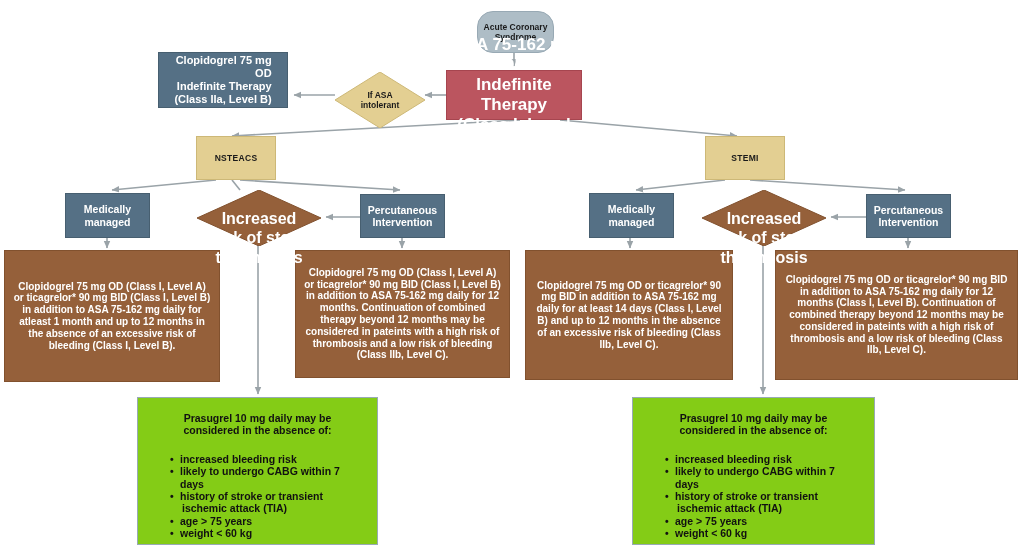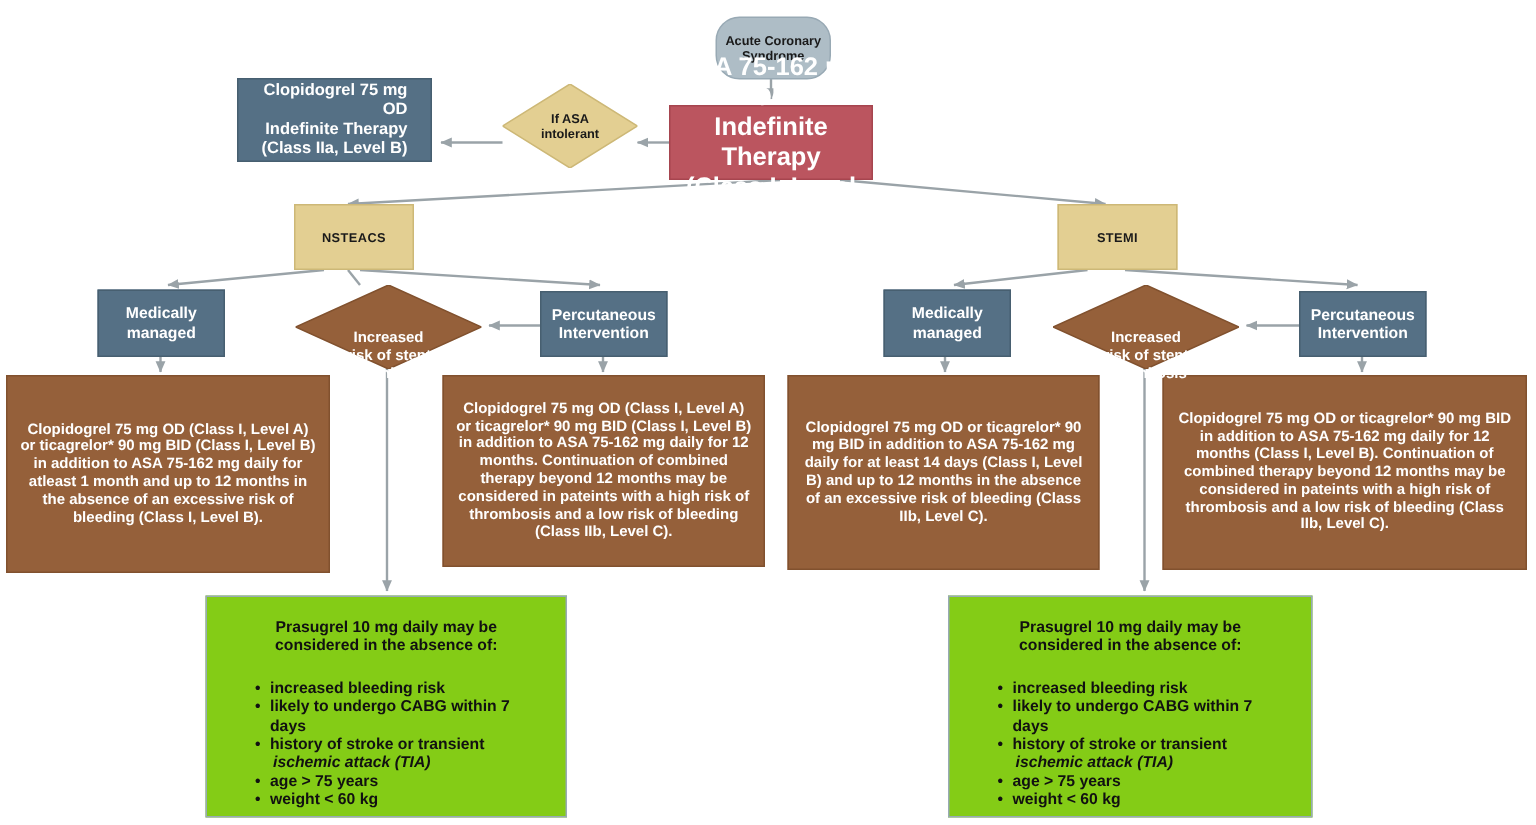--- a/index.html
+++ b/index.html
@@ -27,31 +27,31 @@
   
   .brown{background:#95603a;border:1px solid #81512e;color:#ffffff;font-size:10px;padding:6px 8px;}
 
   
   .info{background:#84cc16;border:1px solid #98aab5;color:#111111;font-size:10.5px;
         display:block;padding:14px 16px 10px 16px;text-align:left;}
   .info .hdr{text-align:center;margin-bottom:2px;}
   .info ul{list-style:none;margin:16px;padding:0;}
   .info li{padding-left:10px;position:relative;}
   .info li::before{content:"\2022";position:absolute;left:0;top:0;}
-  .info li.cont{padding-left:12px;font-style:italic;}
+  .info li.cont{padding-left:12px;}
   .info li.cont::before{content:"";}
   .info .tail{margin-top:0px;}
 
   
   .diamond{position:absolute;display:flex;align-items:center;justify-content:center;text-align:center;
            font-weight:bold;}
   .diamond .dshape{position:absolute;left:0;top:0;width:100%;height:100%;}
   .diamond .dlabel{position:relative;z-index:2;line-height:1.2;}
   .diamond.tan-d .dlabel{color:#1a1a1a;font-size:8.5px;}
-  .diamond.brown-d .dlabel{color:#ffffff;font-size:10px;margin-top:40px;}
+  .diamond.brown-d .dlabel{color:#ffffff;font-size:16px;margin-top:40px;}
 </style>
 </head>
 <body>
 
 <div id="canvas">
 
   <svg id="edges" viewBox="0 0 1024 550">
     <defs>
       <marker id="ah" markerWidth="9" markerHeight="9" refX="7.2" refY="4.5" orient="auto" markerUnits="userSpaceOnUse">
         <path d="M0,1.2 L7.6,4.5 L0,7.8 z" fill="#9aa3a8"></path>
@@ -101,21 +101,21 @@
     <span style="white-space:pre-line">Acute Coronary
 Syndrome</span>
   </div>
 
   <div class="node red" style="left:446px;top:70px;width:136px;height:50px;">
     <span style="white-space:pre-line">ASA 75-162 mg OD
 Indefinite Therapy
 (Class I, Level A)</span>
   </div>
 
-  <div class="diamond tan-d" style="left:335px;top:56px;width:90px;height:56px;">
+  <div class="diamond tan-d" style="left:335px;top:72px;width:90px;height:56px;">
     <svg class="dshape" viewBox="0 0 90 56" preserveAspectRatio="none">
       <polygon points="45,0 90,28 45,56 0,28" fill="#e3cf92" stroke="#cdb877" stroke-width="1"></polygon>
     </svg>
     <span class="dlabel" style="white-space:pre-line">If ASA
 intolerant</span>
   </div>
 
   <div class="node steel steel-lg" style="left:158px;top:52px;width:130px;height:56px;text-align:right;">
     <span style="white-space:pre-line">Clopidogrel 75 mg
 OD

